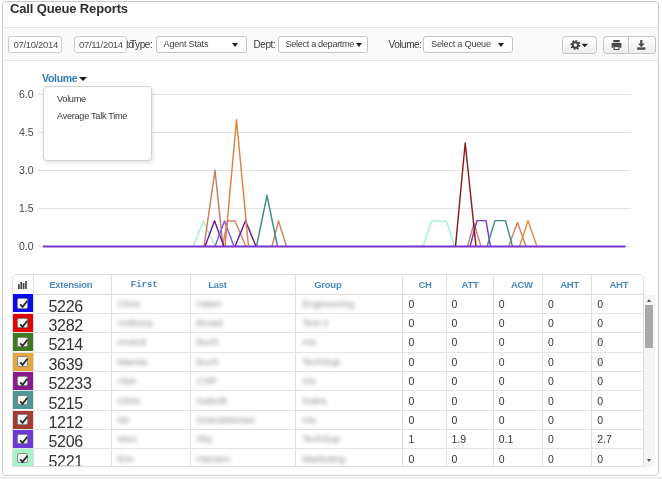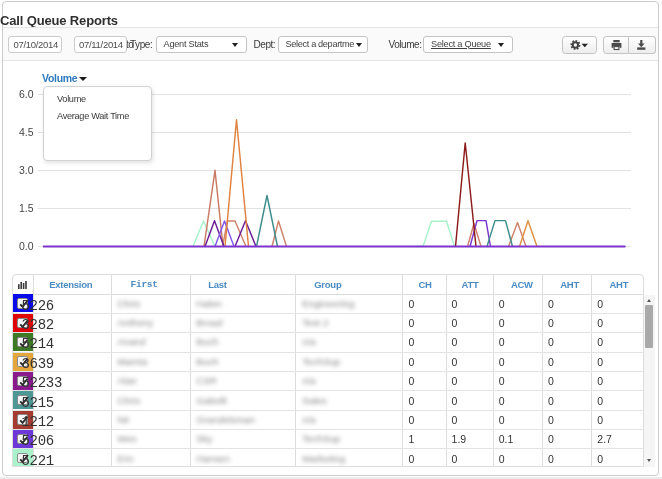--- a/index.html
+++ b/index.html
@@ -2,21 +2,21 @@
 <html><head>
 <meta charset="utf-8">
 <style>
   * { margin:0; padding:0; box-sizing:border-box; }
   html,body { width:662px; height:479px; background:#fff; overflow:hidden;
     font-family:"Liberation Sans", sans-serif; }
   .abs { position:absolute; }
   #panel { left:2px; top:1px; width:657px; height:475px;
     border:1px solid #cbcbcb; border-radius:4px; background:#fff; }
   #belowstrip { left:0; top:477px; width:662px; height:2px; background:#ececec; }
-  #title { left:0; top:0.8px; font-size:13px; letter-spacing:-0.15px; font-weight:bold; color:#2f2f2f;margin-top:12px; }
+  #title { left:10px; top:0.8px; font-size:13px; letter-spacing:-0.15px; font-weight:bold; color:#2f2f2f; }
   #titlesep { left:3px; top:27px; width:655px; height:1px; background:#e5e5e5; }
   #toolbarsep { left:3px; top:60px; width:655px; height:1px; background:#e5e5e5; }
   .tlabel { font-size:10px; letter-spacing:-0.45px; color:#3a3a3a; top:39px; }
   .tinput { top:35.5px; height:17.5px; border:1px solid #ccc; border-radius:3px;
     background:#fff; font-size:9.5px; letter-spacing:-0.3px; color:#4e4e4e; line-height:15.5px;
     padding-left:4.5px; white-space:nowrap; overflow:hidden; }
   .tselect { top:35.5px; height:17px; border:1px solid #c4c4c4; border-radius:3px;
     background:#fff; font-size:9.2px; letter-spacing:-0.25px; color:#3f3f3f; line-height:15px;
     padding-left:7px; white-space:nowrap; overflow:hidden; }
   .caret { position:absolute; width:0; height:0; border-left:3.5px solid transparent;
@@ -31,21 +31,21 @@
     padding-top:3.5px; z-index:30; }
   #menu div { font-size:9.2px; letter-spacing:-0.3px; color:#383838; padding-left:13px;
     height:17px; line-height:17px; white-space:nowrap; }
   
   #tablebox { left:11.5px; top:274px; width:632.5px; height:193px; background:#fff; z-index:5;}
   #tableborder { left:11.5px; top:274px; width:632.5px; height:193px;
     border:1px solid #ddd; border-radius:4px 4px 0 0; z-index:7; }
   .vline { position:absolute; top:0; bottom:0; width:1px; background:#ddd; }
   .hline { position:absolute; left:0; right:0; height:1px; background:#e3e3e3; }
   .hdr { position:absolute; top:4.5px; font-size:9.5px; letter-spacing:-0.25px; font-weight:bold; color:#4a8bc2;padding-left:12px; }
-  .ext { position:absolute; left:10px; font-size:14px; letter-spacing:-0.3px; color:#333; width:70px;font-family:Liberation Mono, monospace; }
+  .ext { position:absolute; left:37px; font-size:16px; letter-spacing:-0.3px; color:#333; width:70px; }
   .num { position:absolute; font-size:10.5px; color:#333; }
   .blur { position:absolute; font-size:9.8px; color:#878787; filter:blur(1.9px); }
   .cc { position:absolute; left:0.5px; width:21.2px; height:18px; }
   .cb { position:absolute; left:5px; top:3.8px; width:10.5px; height:10.5px;
     background:#f6f6f6; border:1px solid #8a8a8a; border-radius:2px; }
   .cb svg { position:absolute; left:0px; top:0px; }
   
   #sbar { left:644.4px; top:294.5px; width:10.4px; height:172px; background:#f5f5f5; }
   #sthumb { position:absolute; left:1.1px; top:10px; width:7.6px; height:43px;
     background:#a9a9a9; border-radius:1px; }
@@ -62,21 +62,21 @@
 <div class="abs" id="toolbarsep"></div>
 
 <div class="abs tinput" style="left:8px; width:53.5px;">07/10/2014</div>
 <div class="abs tlabel" style="left:78px;margin-left:48px;">to</div>
 <div class="abs tinput" style="left:73.5px; width:53.5px;">07/11/2014</div>
 <div class="abs tlabel" style="left:130px;">Type:</div>
 <div class="abs tselect" style="left:155.5px; width:91.5px;">Agent Stats<i class="caret" style="right:8px;"></i></div>
 <div class="abs tlabel" style="left:253.5px;">Dept:</div>
 <div class="abs tselect" style="left:277.5px; width:90px; letter-spacing:-0.35px;">Select a departme<i class="caret" style="right:5px;"></i></div>
 <div class="abs tlabel" style="left:388.5px;">Volume:</div>
-<div class="abs tselect" style="left:423px; width:89.5px;text-decoration:underline;">Select a Queue<i class="caret" style="right:8px;"></i></div>
+<div class="abs tselect" style="left:423px; width:89.5px;">Select a Queue<i class="caret" style="right:8px;"></i></div>
 <div class="abs btn" style="left:561.5px; width:35px;">
   <svg width="33" height="16" viewBox="0 0 33 16" style="position:absolute;left:0;top:0;">
     <circle cx="12.4" cy="8" r="2.7" fill="none" stroke="#454545" stroke-width="2"></circle>
     <circle cx="12.4" cy="8" r="4.1" fill="none" stroke="#454545" stroke-width="1.8" stroke-dasharray="1.7 1.45"></circle>
     <path fill="#222" d="M18.5 6.7 L25 6.7 L21.75 10.2 Z"></path>
   </svg>
 </div>
 <div class="abs btn" style="left:603px; width:26.3px; border-radius:3.5px 0 0 3.5px;">
   <svg width="24" height="16" viewBox="0 0 24 16" style="position:absolute;left:0;top:0;">
     <g fill="#4a4a4a">
@@ -128,21 +128,21 @@
     <polyline stroke="#e0813f" points="225,246.5 236.5,119.8 248.5,246.5"></polyline>
     <polyline stroke="#e0913f" points="519.5,246.5 528,220.8 537,246.5"></polyline>
     <polyline stroke="#3e8d8b" points="256.5,246.5 267,195.5 277.5,246.5"></polyline>
     <polyline stroke="#3e8d8b" points="487,246.5 495,220.6 505.5,220.6 512.5,246.5"></polyline>
     <polyline stroke="#8c1c1c" points="455.5,246.5 465.2,143 476,246.5"></polyline>
   </g>
   <line x1="43" y1="246.5" x2="625.5" y2="246.5" stroke="#7b33cc" stroke-width="1.8"></line>
 </svg>
 <div class="abs" id="menu">
   <div>Volume</div>
-  <div>Average Wait Time</div>
+  <div>Average Talk Time</div>
 </div>
 
 <div class="abs" id="tableborder"></div>
 <div class="abs" id="tablebox">
   <div class="vline" style="left:21.9px;"></div>
   <div class="vline" style="left:99.8px;"></div>
   <div class="vline" style="left:178.8px;"></div>
   <div class="vline" style="left:283.7px;"></div>
   <div class="vline" style="left:390.9px;"></div>
   <div class="vline" style="left:434px;"></div>

